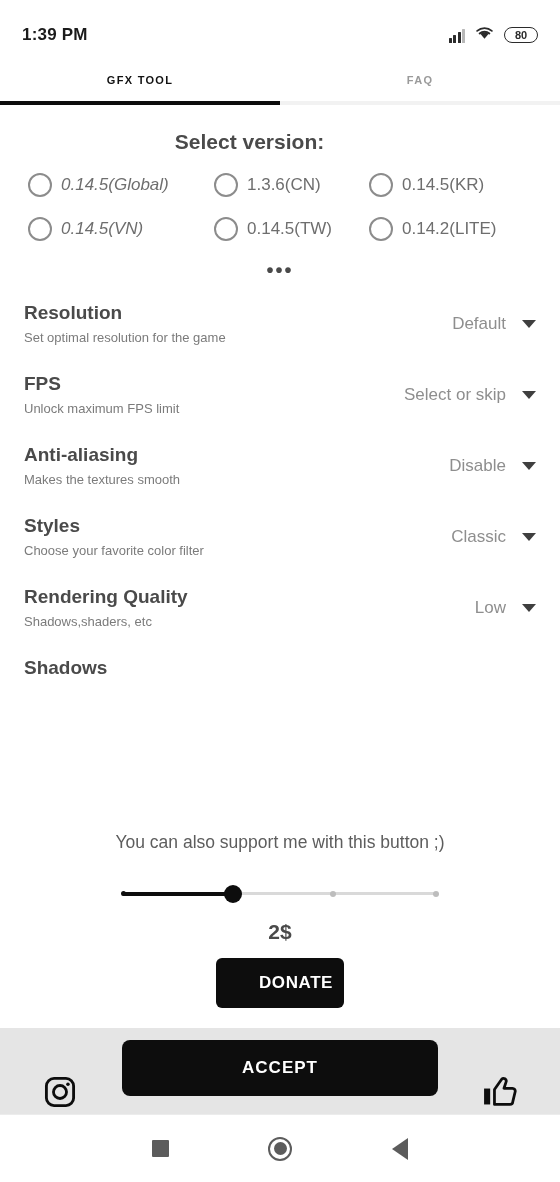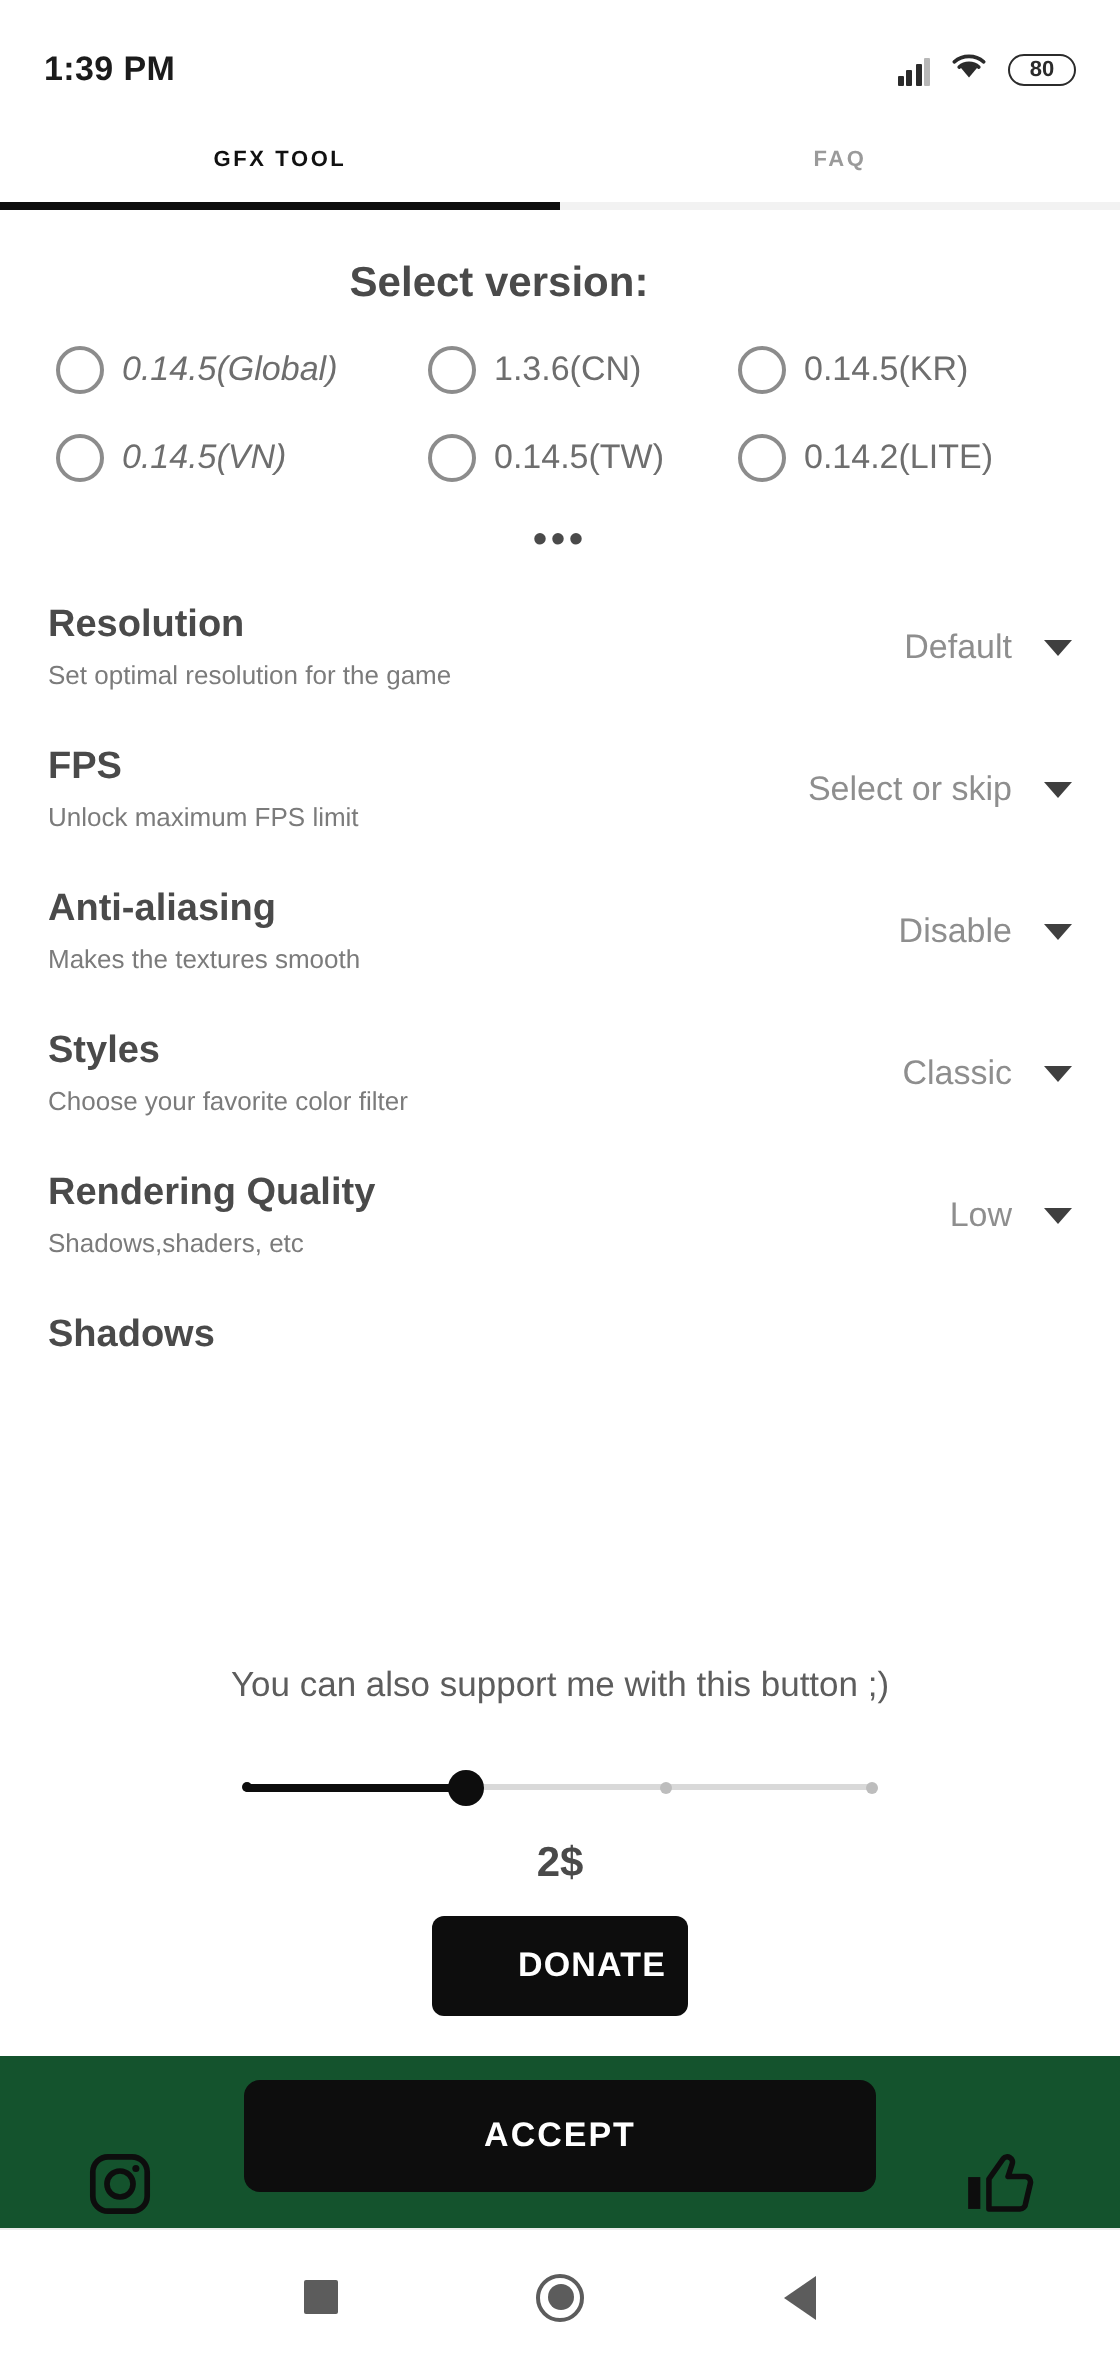--- a/index.html
+++ b/index.html
@@ -121,21 +121,21 @@
     position: absolute; top: 140px; left: 216px; width: 128px; height: 50px;
     background: #0d0d0d; color: #ffffff; border-radius: 6px; border: none;
     font-family: "Liberation Sans", sans-serif;
     font-size: 17px; font-weight: bold; letter-spacing: .6px;
     display: flex; align-items: center; justify-content: center; padding-left: 32px;
   }
 
   
   .action-bar {
     position: absolute; left: 0; top: 1028px; width: 560px; height: 86px;
-    background: #14532d; display: flex; align-items: center;
+    background: #e5e5e5; display: flex; align-items: center;
   }
   .action-icon {
     position: absolute; top: 44px; width: 44px; height: 40px;
     display: flex; align-items: center; justify-content: center;
   }
   .ig-icon { left: 38px; }
   .thumb-icon { left: 478px; }
   .accept-btn {
     position: absolute; top: 12px; left: 122px; width: 316px; height: 56px;
     background: #0d0d0d; color: #ffffff; border: none; border-radius: 8px;

